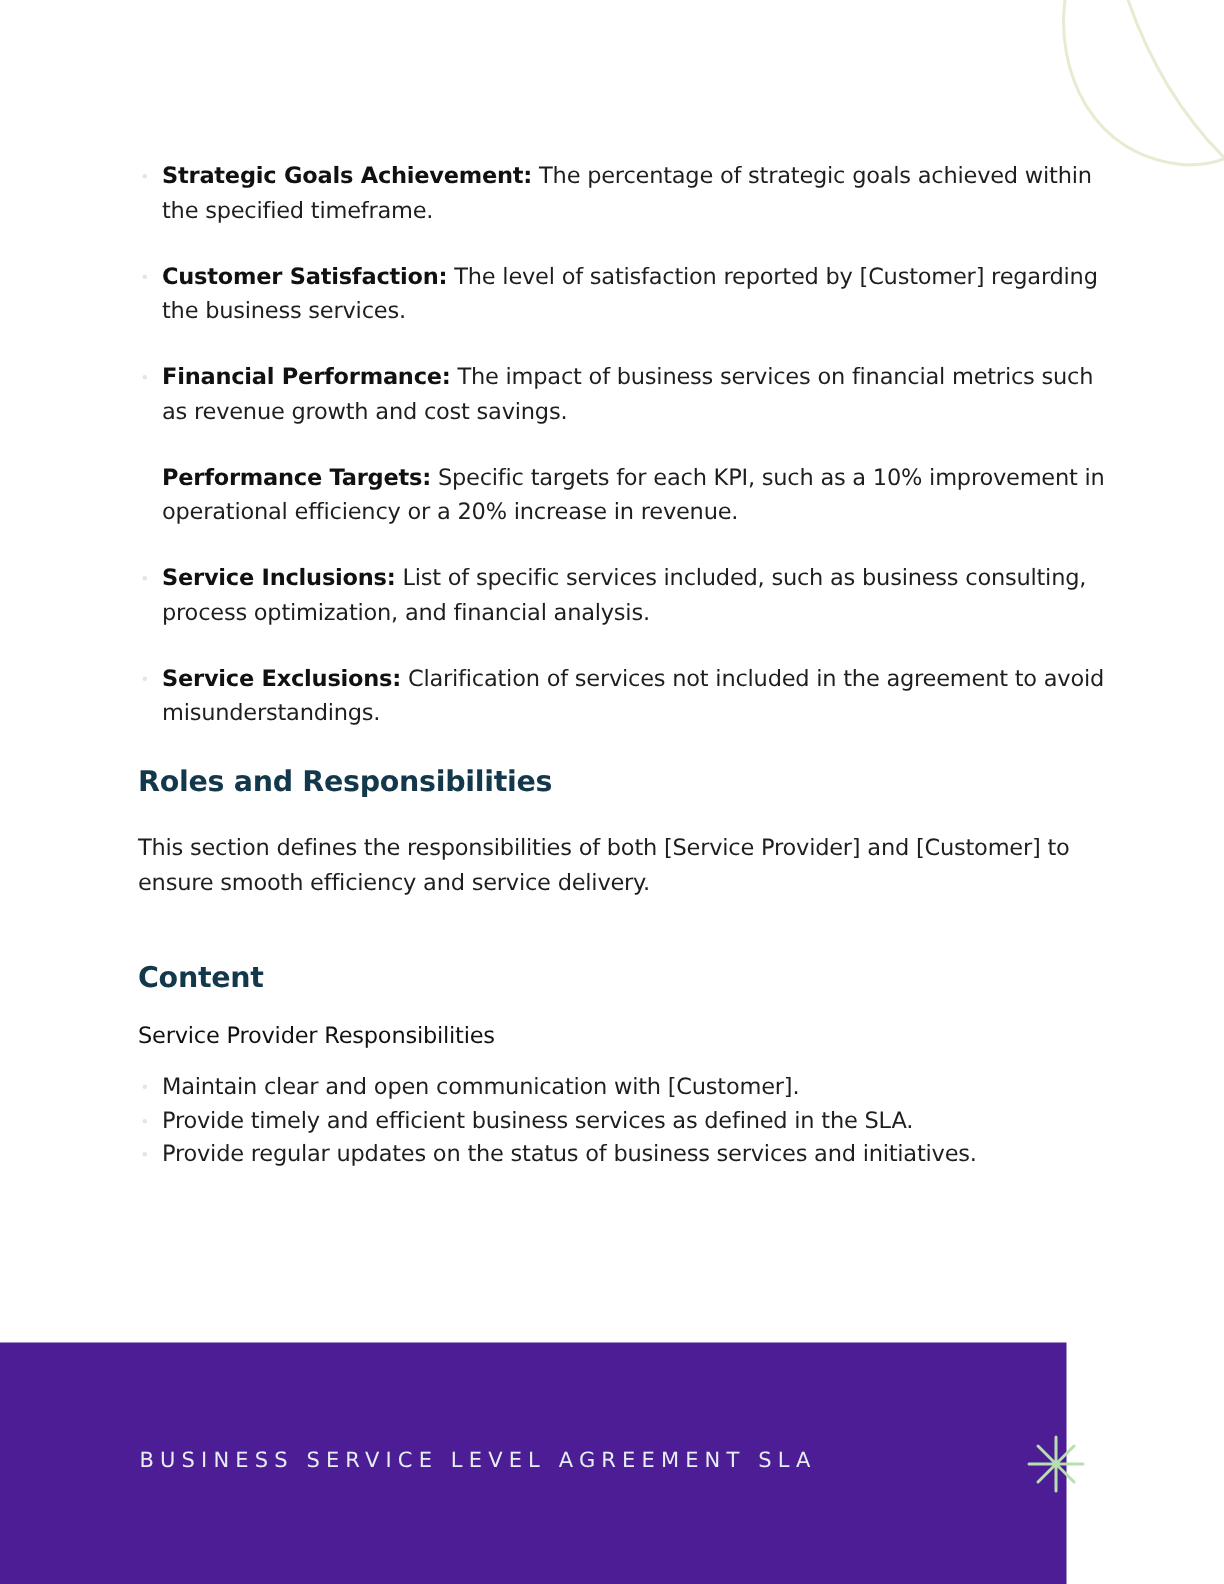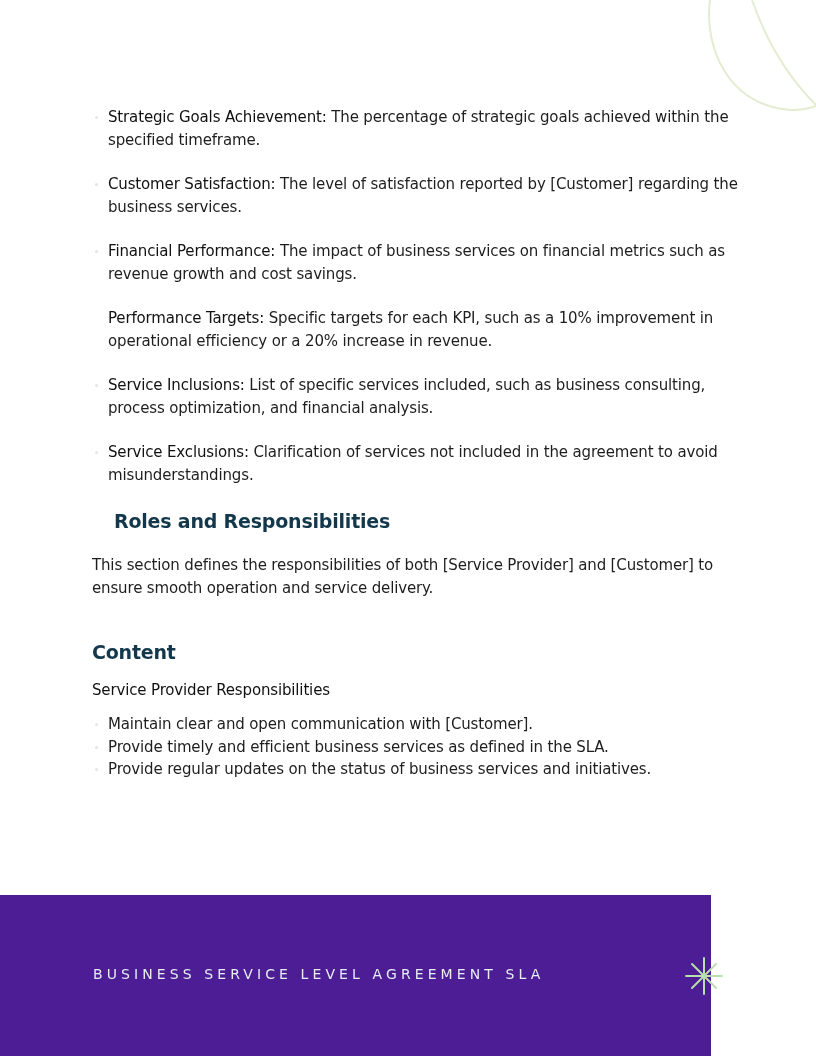--- a/index.html
+++ b/index.html
@@ -44,34 +44,33 @@
     .bullet {
       position: absolute;
       left: 3px;
       top: 10px;
       width: 3px;
       height: 3px;
       border-radius: 50%;
       background: #e4e4e4;
     }
     .kpi-term {
-      font-weight: normal;
+      font-weight: bold;
       color: #111111;
     }
     .section-heading {
       font-size: 19px;
       font-weight: bold;
       color: #14384b;
       margin: 0;
       line-height: 26px;
       letter-spacing: -0.2px;
     }
     .roles-heading {
       margin-top: 18px;
-      margin-left: 22px;
     }
     .paragraph {
       font-size: 15px;
       line-height: 22.5px;
       margin: 20px 0 0 0;
       letter-spacing: -0.15px;
     }
     .content-heading {
       margin-top: 40px;
     }
@@ -151,21 +150,21 @@
       <span class="bullet"></span>
       <span class="kpi-term">Service Inclusions:</span><span> List of specific services included, such as business consulting, process optimization, and financial analysis.</span>
     </li>
     <li class="kpi-item">
       <span class="bullet"></span>
       <span class="kpi-term">Service Exclusions:</span><span> Clarification of services not included in the agreement to avoid misunderstandings.</span>
     </li>
   </ul>
 
   <h2 class="section-heading roles-heading">Roles and Responsibilities</h2>
-  <p class="paragraph">This section defines the responsibilities of both [Service Provider] and [Customer] to ensure smooth operation and service delivery.</p>
+  <p class="paragraph">This section defines the responsibilities of both [Service Provider] and [Customer] to ensure smooth efficiency and service delivery.</p>
 
   <h2 class="section-heading content-heading">Content</h2>
   <h3 class="sub-heading">Service Provider Responsibilities</h3>
 
   <ul class="resp-list">
     <li class="resp-item">
       <span class="bullet"></span>
       <span>Maintain clear and open communication with [Customer].</span>
     </li>
     <li class="resp-item">

